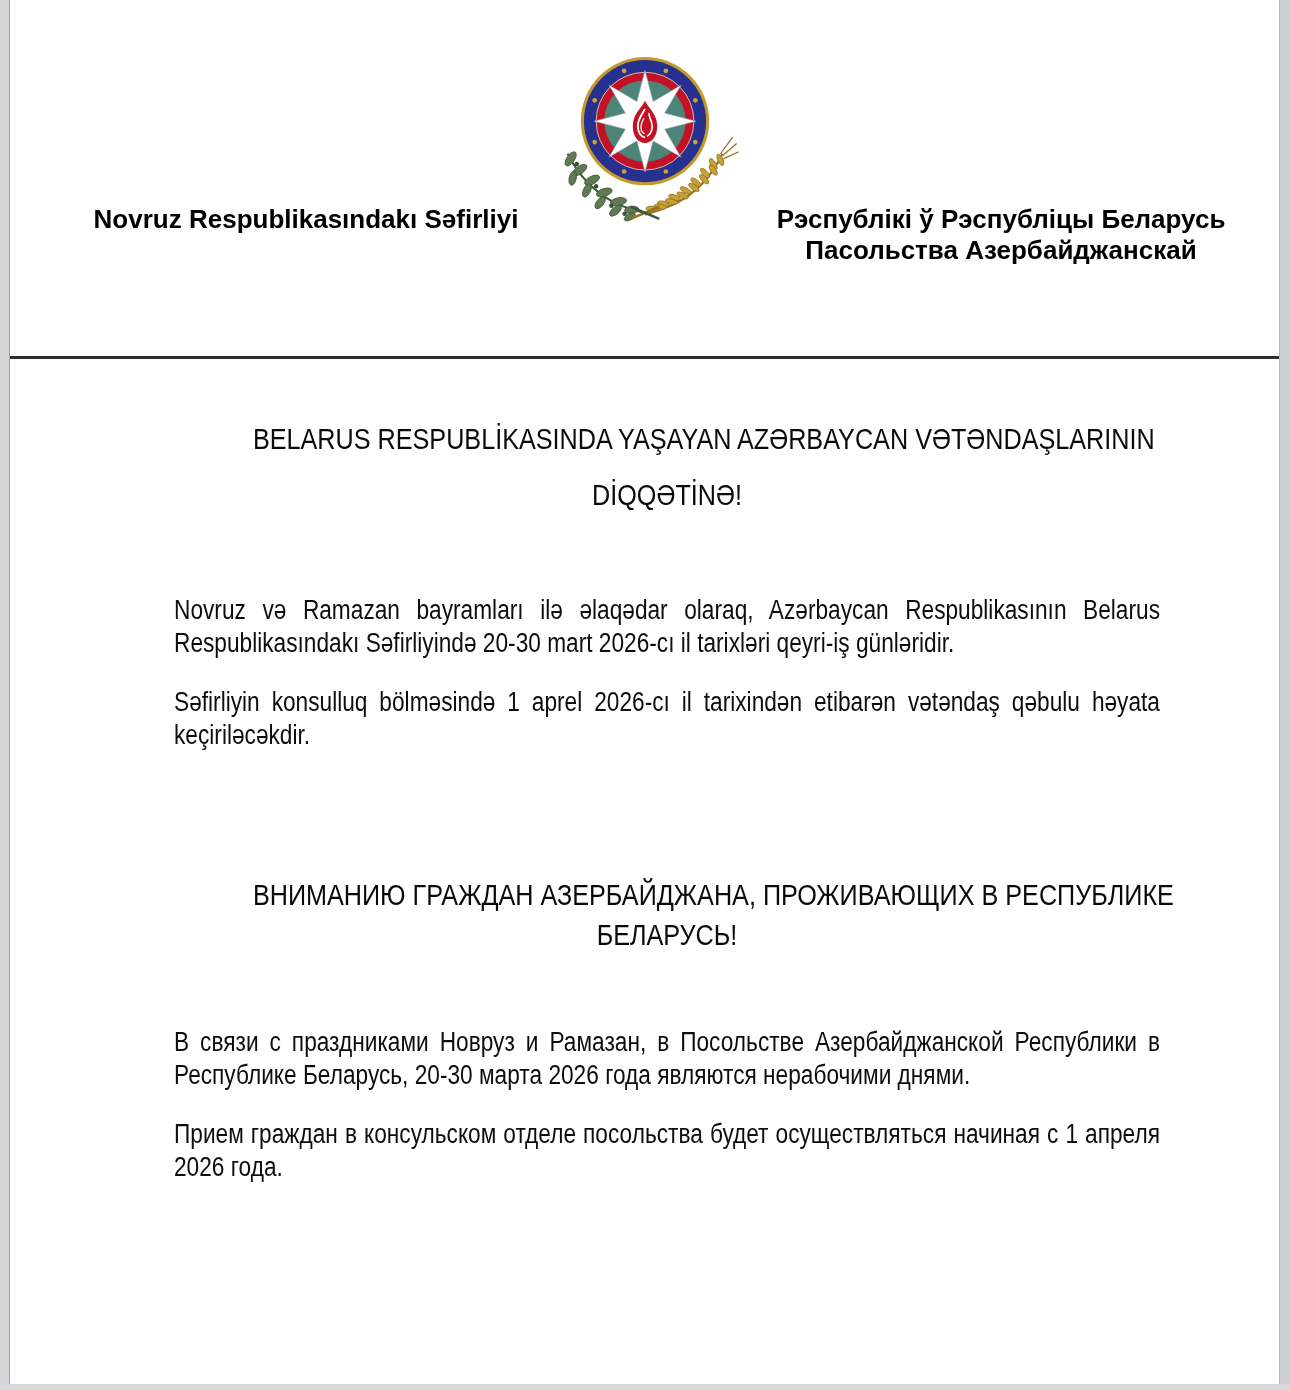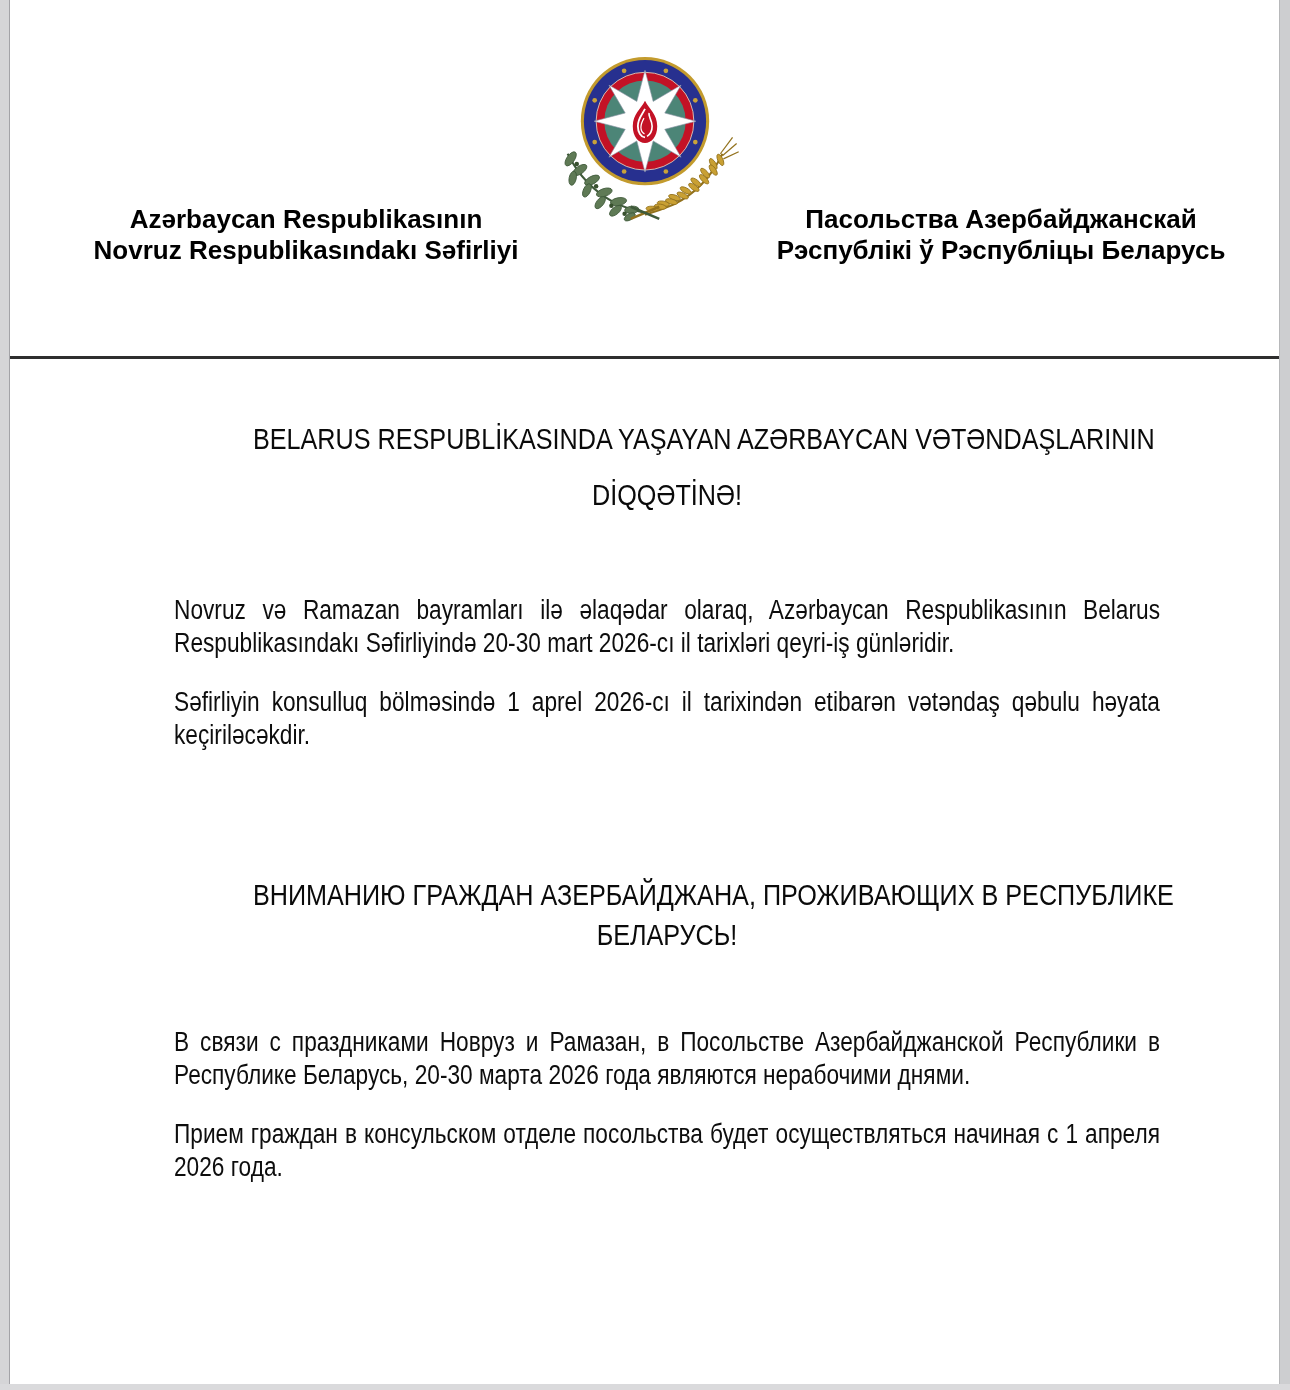--- a/index.html
+++ b/index.html
@@ -140,26 +140,25 @@
 
       <path d="M100,44 C96,52 88,57 88,69 C88,79 93.5,85.5 100,85.5 C106.5,85.5 112,79 112,69 C112,57 104,52 100,44 Z" fill="#c31226"></path>
       <path d="M100,52 C97,58 93,61 93,69 C93,75 96,79.5 100,80" fill="none" stroke="#ffffff" stroke-width="1.8"></path>
       <path d="M104,56 C103,60 107,62.5 107,69 C107,73.5 105,77 102,79" fill="none" stroke="#ffffff" stroke-width="1.6"></path>
       <path d="M99,61 C97,64.5 96,66.5 96,70 C96,73.5 97.5,75.5 99.5,76.5" fill="none" stroke="#ffffff" stroke-width="1.2"></path>
     </svg>
   </div>
 
   <div class="letterhead">
     <div class="lh-col lh-left">
-      <div>Azərbaycan Respublikasının</div>
       <div>Novruz Respublikasındakı Səfirliyi</div>
     </div>
     <div class="lh-col lh-right">
+      <div>Рэспублікі ў Рэспубліцы Беларусь</div>
       <div>Пасольства Азербайджанскай</div>
-      <div>Рэспублікі ў Рэспубліцы Беларусь</div>
     </div>
   </div>
 
   <hr class="rule">
 
   <div class="content">
 
     <div class="doc-title title-az">
       <div class="t-line">BELARUS RESPUBLİKASINDA YAŞAYAN AZƏRBAYCAN VƏTƏNDAŞLARININ</div>
       <div class="t-line">DİQQƏTİNƏ!</div>

